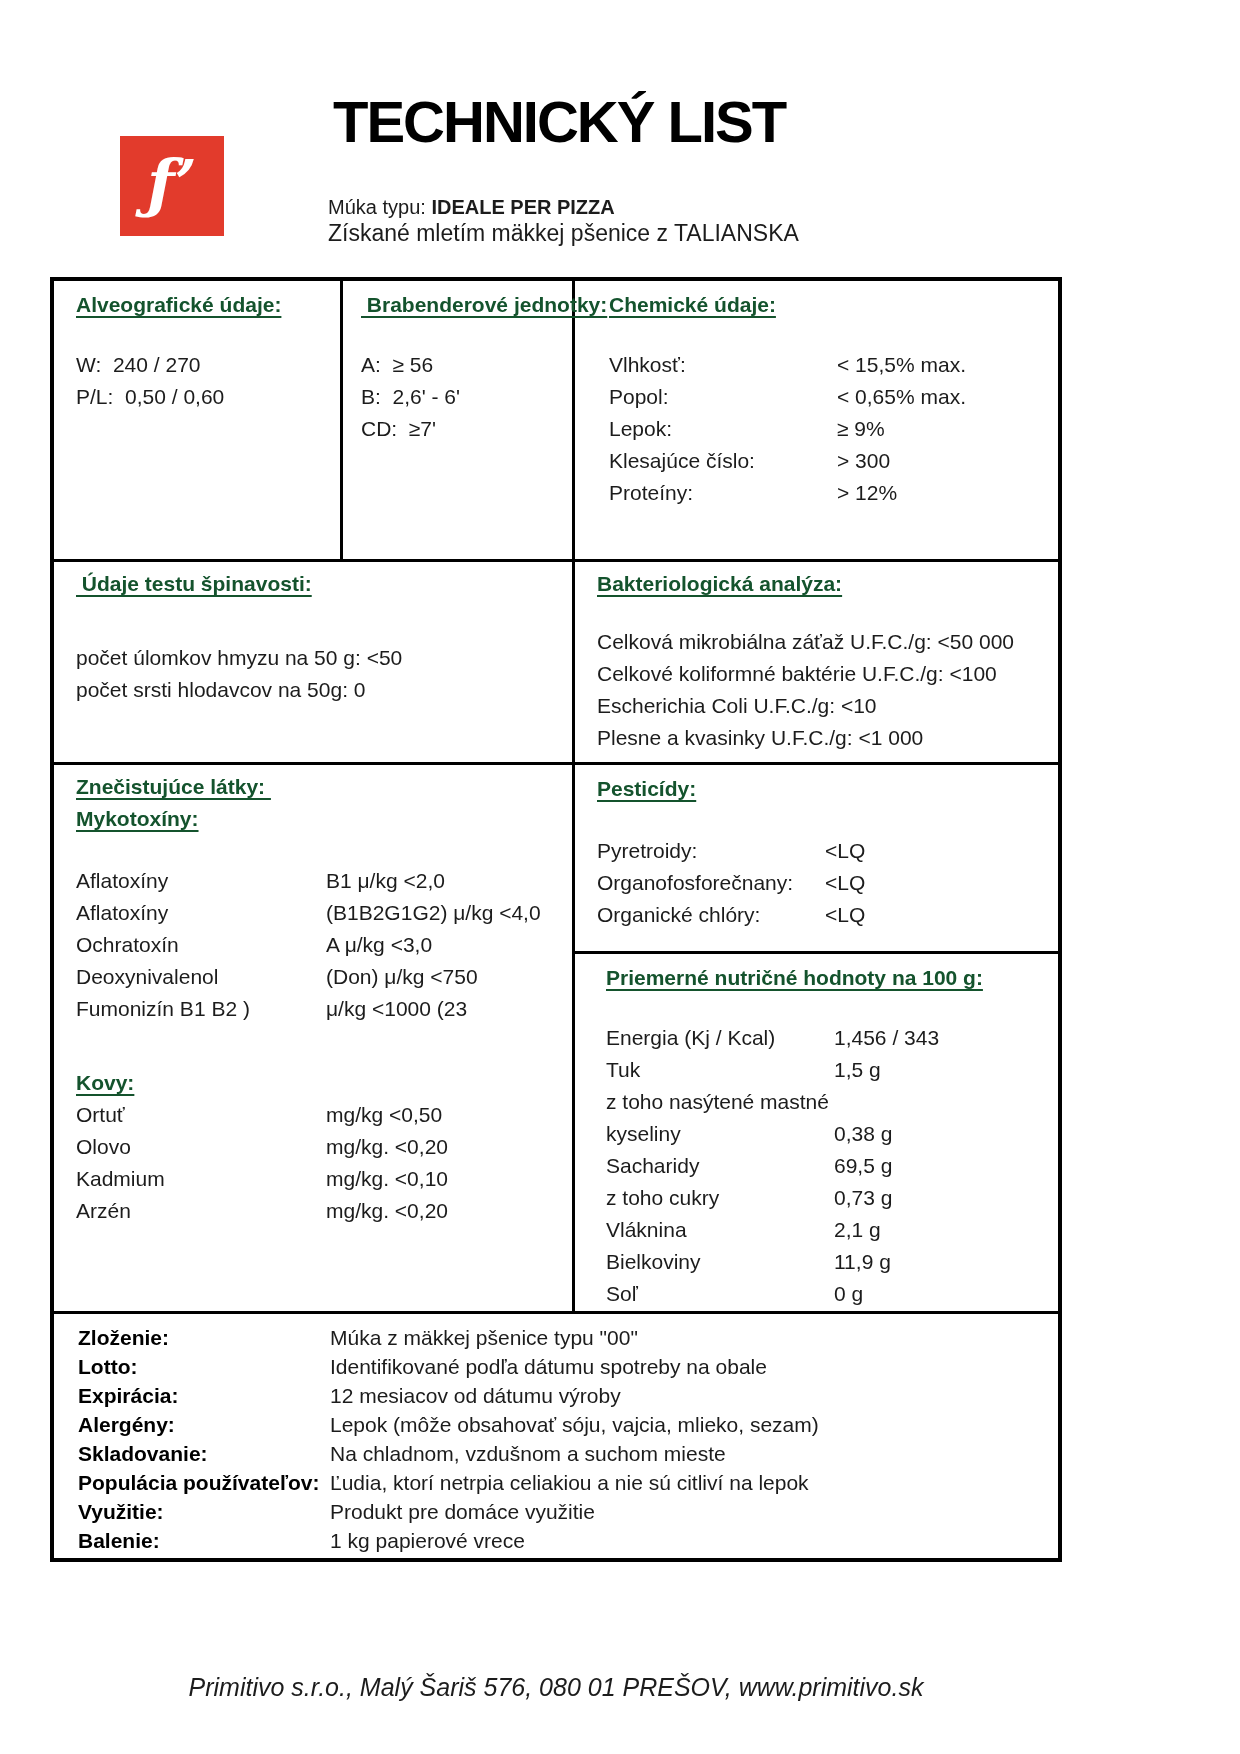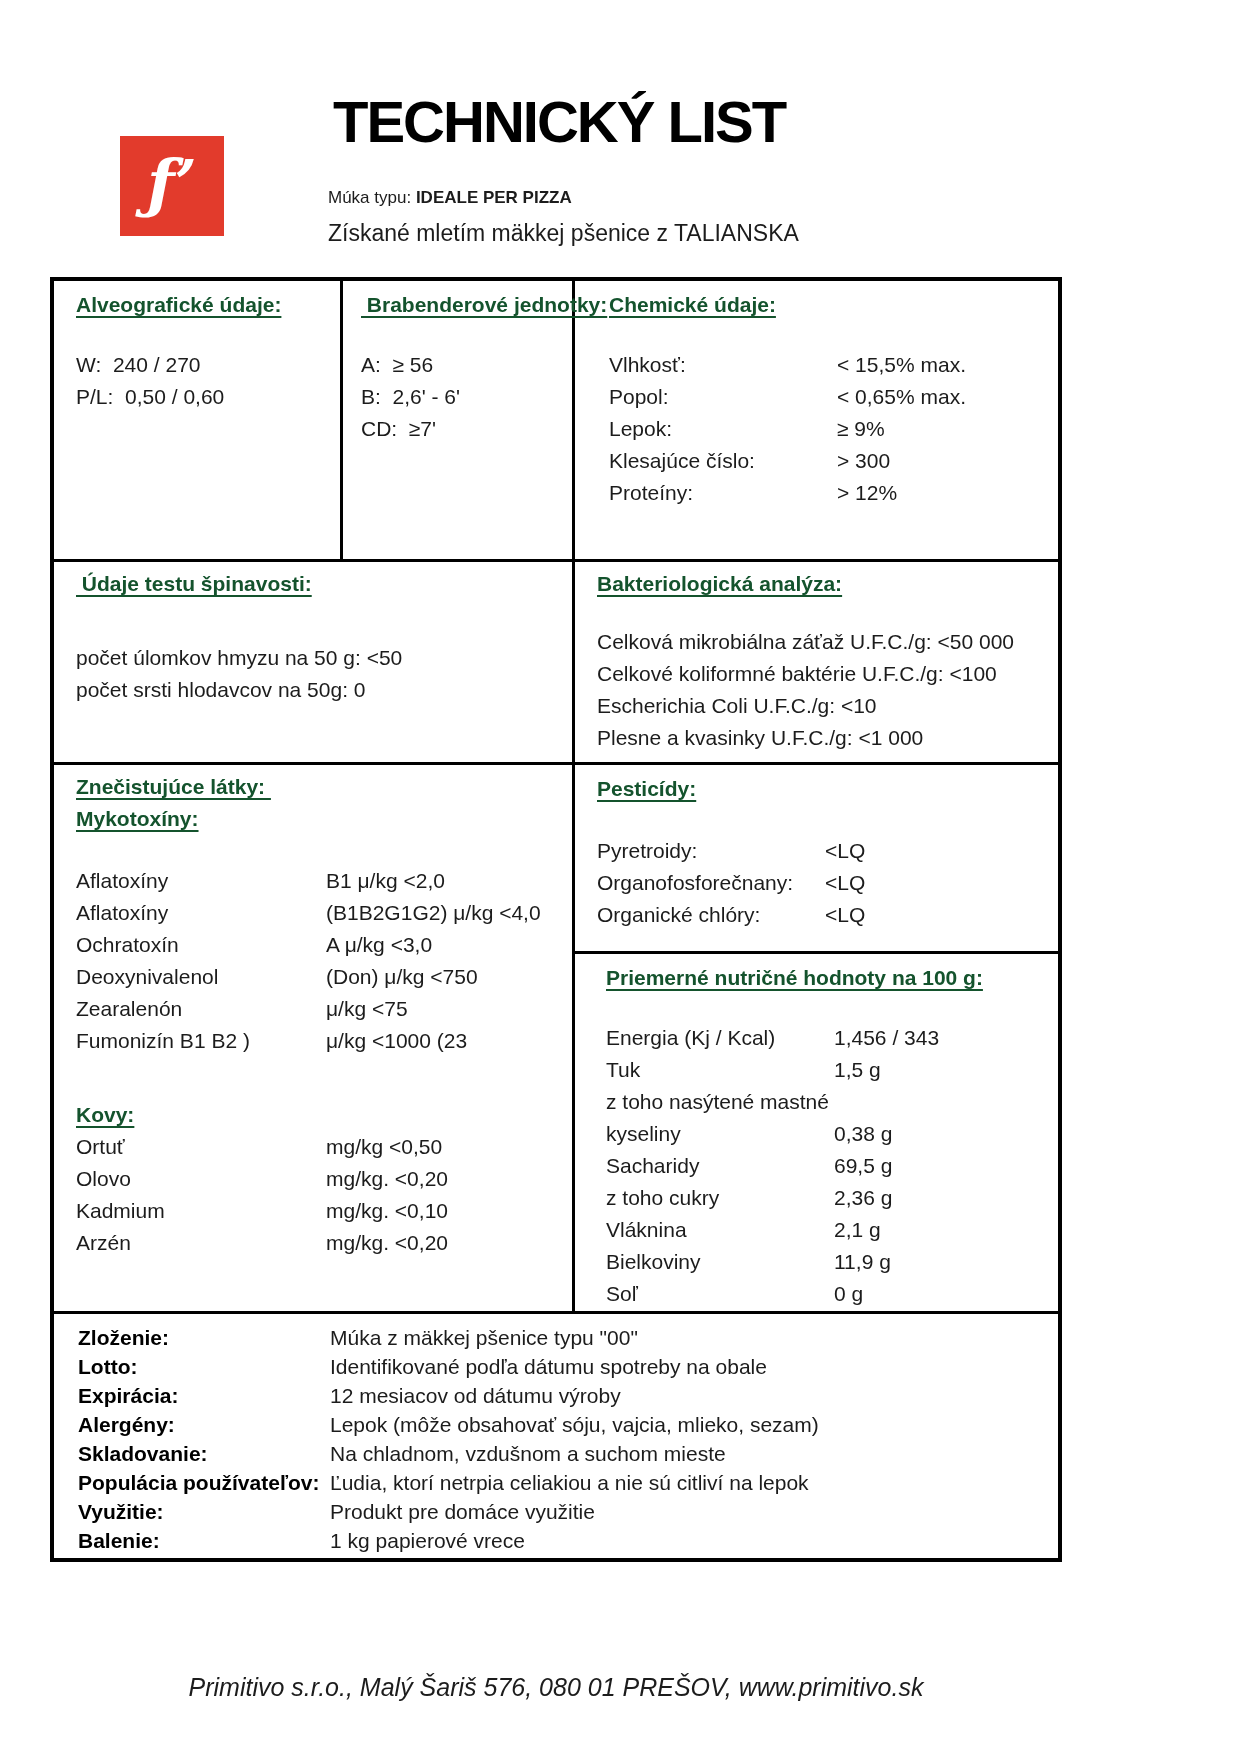--- a/index.html
+++ b/index.html
@@ -5,21 +5,21 @@
   html,body{margin:0;padding:0;background:#fff;}
   .page{position:relative;width:1240px;height:1754px;background:#ffffff;overflow:hidden;
         font-family:"Liberation Sans", sans-serif;color:#1c1c1c;}
   
   .logo{position:absolute;left:120px;top:136px;width:104px;height:100px;display:flex;
         align-items:center;justify-content:center;}
   .logo-glyph{color:#fff;font-size:64px;font-weight:700;font-style:italic;
         font-family:"DejaVu Serif", serif;transform:translateY(-4px);}
   .title{position:absolute;left:333px;top:88px;margin:0;font-size:58px;font-weight:700;
         letter-spacing:-2px;color:#000;white-space:nowrap;}
-  .sub1{position:absolute;left:328px;top:188px;font-size:17px;white-space:pre;}
+  .sub1{position:absolute;left:328px;top:196px;font-size:20px;white-space:pre;}
   .sub1 b{font-weight:700;}
   .sub2{position:absolute;left:328px;top:220px;font-size:23px;white-space:pre;}
   
   .sheet{position:absolute;left:50px;top:277px;width:1004px;height:1277px;border:4px solid #000;}
   .gline{position:absolute;background:#000;}
   .cell{position:absolute;font-size:21px;line-height:32px;color:#1c1c1c;}
   .heading{font-weight:700;color:#14532d;text-decoration:underline;
         text-decoration-thickness:2px;text-underline-offset:4px;white-space:pre;}
   .body-block{margin-top:28px;}
   .tline{white-space:pre;}
@@ -138,24 +138,20 @@
         </div>
           <div class="kv">
           <span class="k">Ochratoxín</span>
           <span class="v">A μ/kg &lt;3,0</span>
         </div>
           <div class="kv">
           <span class="k">Deoxynivalenol</span>
           <span class="v">(Don) μ/kg &lt;750</span>
         </div>
           <div class="kv">
-          <span class="k">Zearalenón</span>
-          <span class="v">μ/kg &lt;75</span>
-        </div>
-          <div class="kv">
           <span class="k">Fumonizín B1 B2 )</span>
           <span class="v">μ/kg &lt;1000 (23</span>
         </div>
         </div>
       <div class="heading" style="margin-top:42px;">Kovy:</div>
       <div class="w250">
 
       <div class="kv">
           <span class="k">Ortuť</span>
           <span class="v">mg/kg &lt;0,50</span>
@@ -213,21 +209,21 @@
           <div class="kv">
           <span class="k">kyseliny</span>
           <span class="v">0,38 g</span>
         </div>
           <div class="kv">
           <span class="k">Sacharidy</span>
           <span class="v">69,5 g</span>
         </div>
           <div class="kv">
           <span class="k">z toho cukry</span>
-          <span class="v">2,36 g</span>
+          <span class="v">0,73 g</span>
         </div>
           <div class="kv">
           <span class="k">Vláknina</span>
           <span class="v">2,1 g</span>
         </div>
           <div class="kv">
           <span class="k">Bielkoviny</span>
           <span class="v">11,9 g</span>
         </div>
           <div class="kv">

